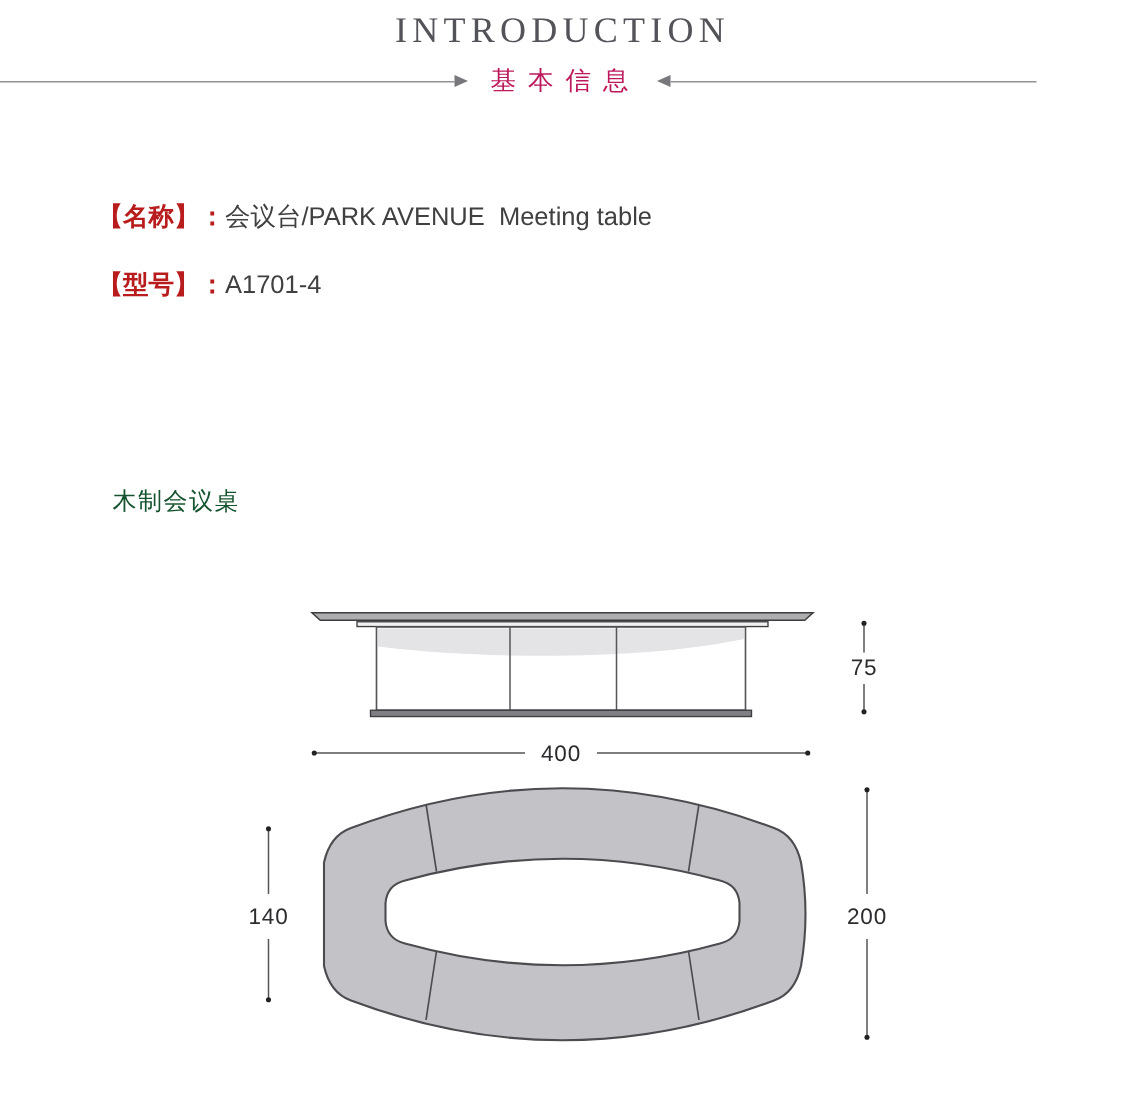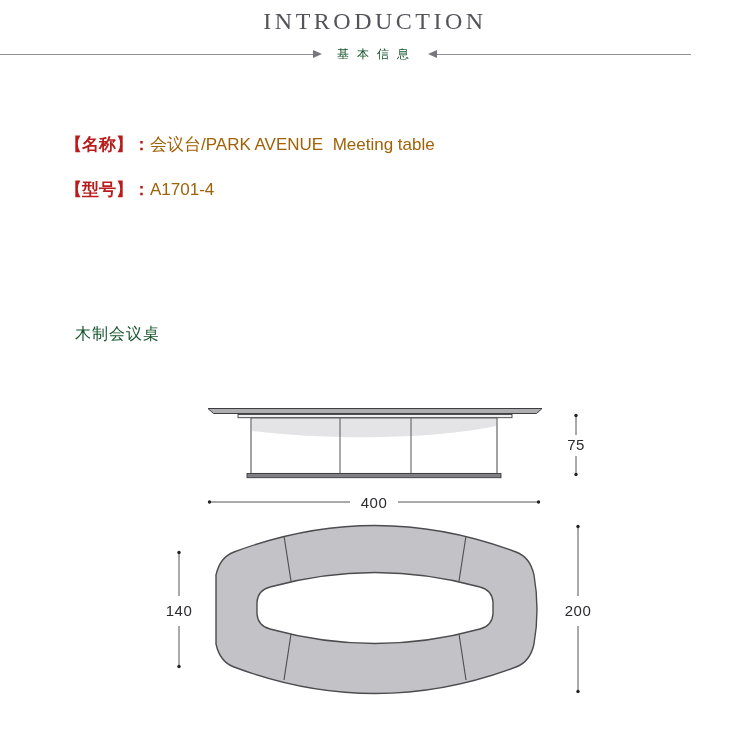--- a/index.html
+++ b/index.html
@@ -14,27 +14,27 @@
   }
   .subtitle-row{
     position:absolute;top:44px;left:0;width:750px;height:20px;
     display:flex;align-items:center;
   }
   .hline{flex:1;height:1px;background:#909095;}
   .arr{width:0;height:0;display:inline-block;}
   .arr-right{border-left:9px solid #77777c;border-top:4px solid transparent;border-bottom:4px solid transparent;margin-right:11px;}
   .arr-left{border-right:9px solid #77777c;border-top:4px solid transparent;border-bottom:4px solid transparent;margin-left:11px;}
   .subtitle{
-    font-size:12px;color:#14532d;letter-spacing:8px;line-height:20px;
+    font-size:17px;color:#be185d;letter-spacing:8px;line-height:20px;
     padding-left:4px;white-space:nowrap;
   }
   .specs{position:absolute;left:65px;top:133px;}
   .spec-row{height:24px;margin-bottom:20.5px;font-size:17px;color:#333336;white-space:pre;}
   .spec-label{color:#b91c1c;font-weight:bold;}
-  .spec-value{color:#a16207;white-space:pre;}
+  .spec-value{color:#404040;white-space:pre;}
   .caption{position:absolute;left:75px;top:324px;font-size:16px;color:#14532d;letter-spacing:1px;}
   svg{position:absolute;left:0;top:395px;}
   .dim{font-size:15px;fill:#2c2c30;letter-spacing:0.5px;}
 </style>
 </head>
 <body>
 
 <div class="page">
 
   <div class="intro-title">INTRODUCTION</div>

